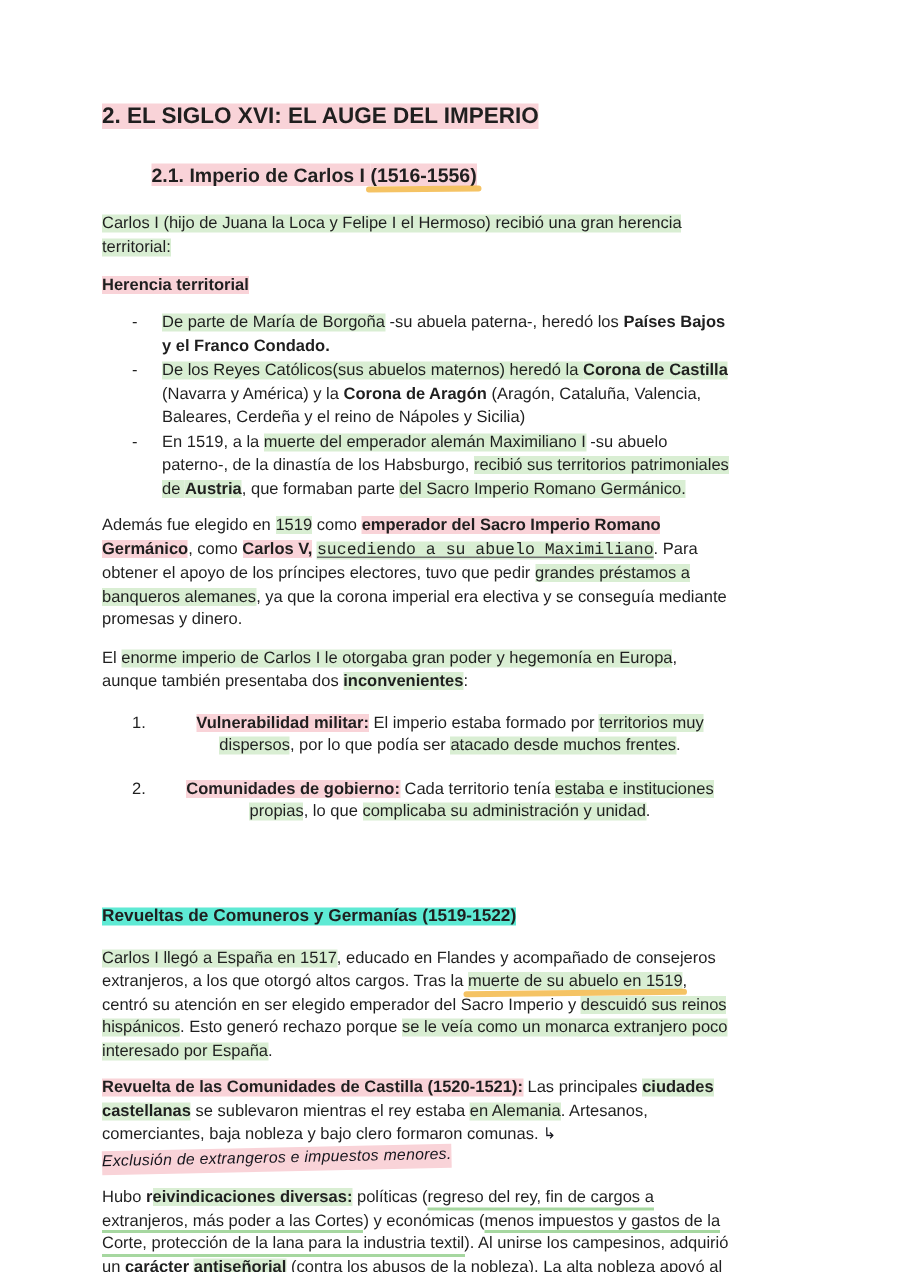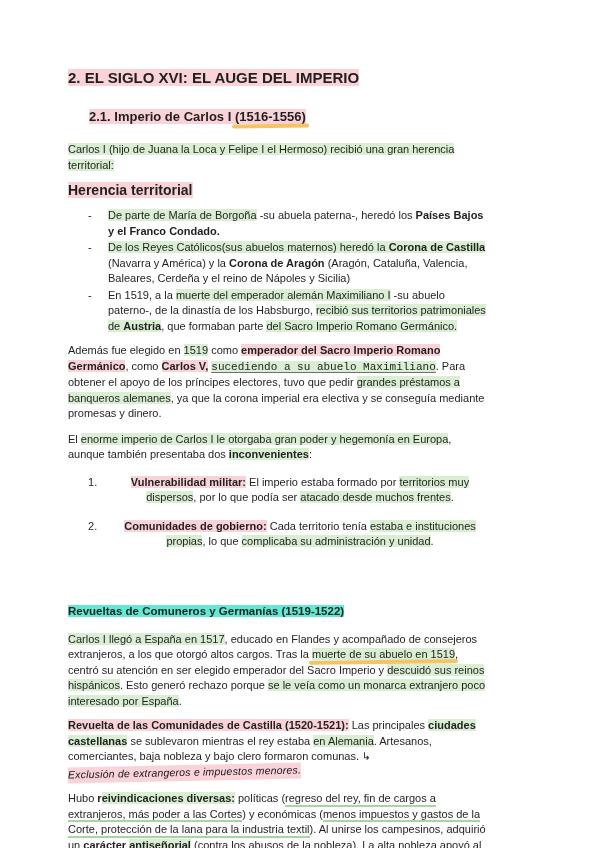--- a/index.html
+++ b/index.html
@@ -19,22 +19,22 @@
   .u-orange{position:relative;}
   .u-orange::after{
     content:"";position:absolute;left:-3px;right:-3px;bottom:-4px;height:4px;
     background:#f2b43d;border-radius:3px;opacity:.8;transform:rotate(-.6deg);
   }
   .hw{
     font-style:italic;font-size:10.5px;letter-spacing:.2px;
     display:inline-block;transform:rotate(-1.2deg);white-space:nowrap;color:#15151c;
   }
   h1.doc-h1{font-size:15px;line-height:20px;margin:10px 0 20px 0;font-weight:bold;}
-  h2.doc-h2{font-size:13px;line-height:18px;margin:0 0 15px 2px;font-weight:bold;padding-left:19px;}
-  h3.doc-h3{font-size:14px;line-height:15px;margin:0 0 10px 0;font-weight:bold;}
+  h2.doc-h2{font-size:13px;line-height:18px;margin:0 0 15px 14px;font-weight:bold;padding-left:19px;}
+  h3.doc-h3{font-size:11px;line-height:15px;margin:0 0 10px 0;font-weight:bold;}
   h4.doc-h4{font-size:11.5px;line-height:15px;margin:54px 0 13px 0;font-weight:bold;}
   p.doc-p{margin:0 0 12px 0;}
   ul.dash{list-style:none;margin:0 0 9px 0;padding:0 0 0 40px;}
   ul.dash>li{position:relative;margin:0 0 1px 0;}
   ul.dash>li::before{content:"-";position:absolute;left:-20px;top:0;}
   ol.nums{list-style:none;counter-reset:n;margin:0 0 0 0;padding:0 0 0 44px;}
   ol.nums>li{counter-increment:n;position:relative;margin:0 0 13px 0;text-align:center;}
   ol.nums>li::before{content:counter(n) ".";position:absolute;left:-24px;top:0;}
 </style>
 </head>

